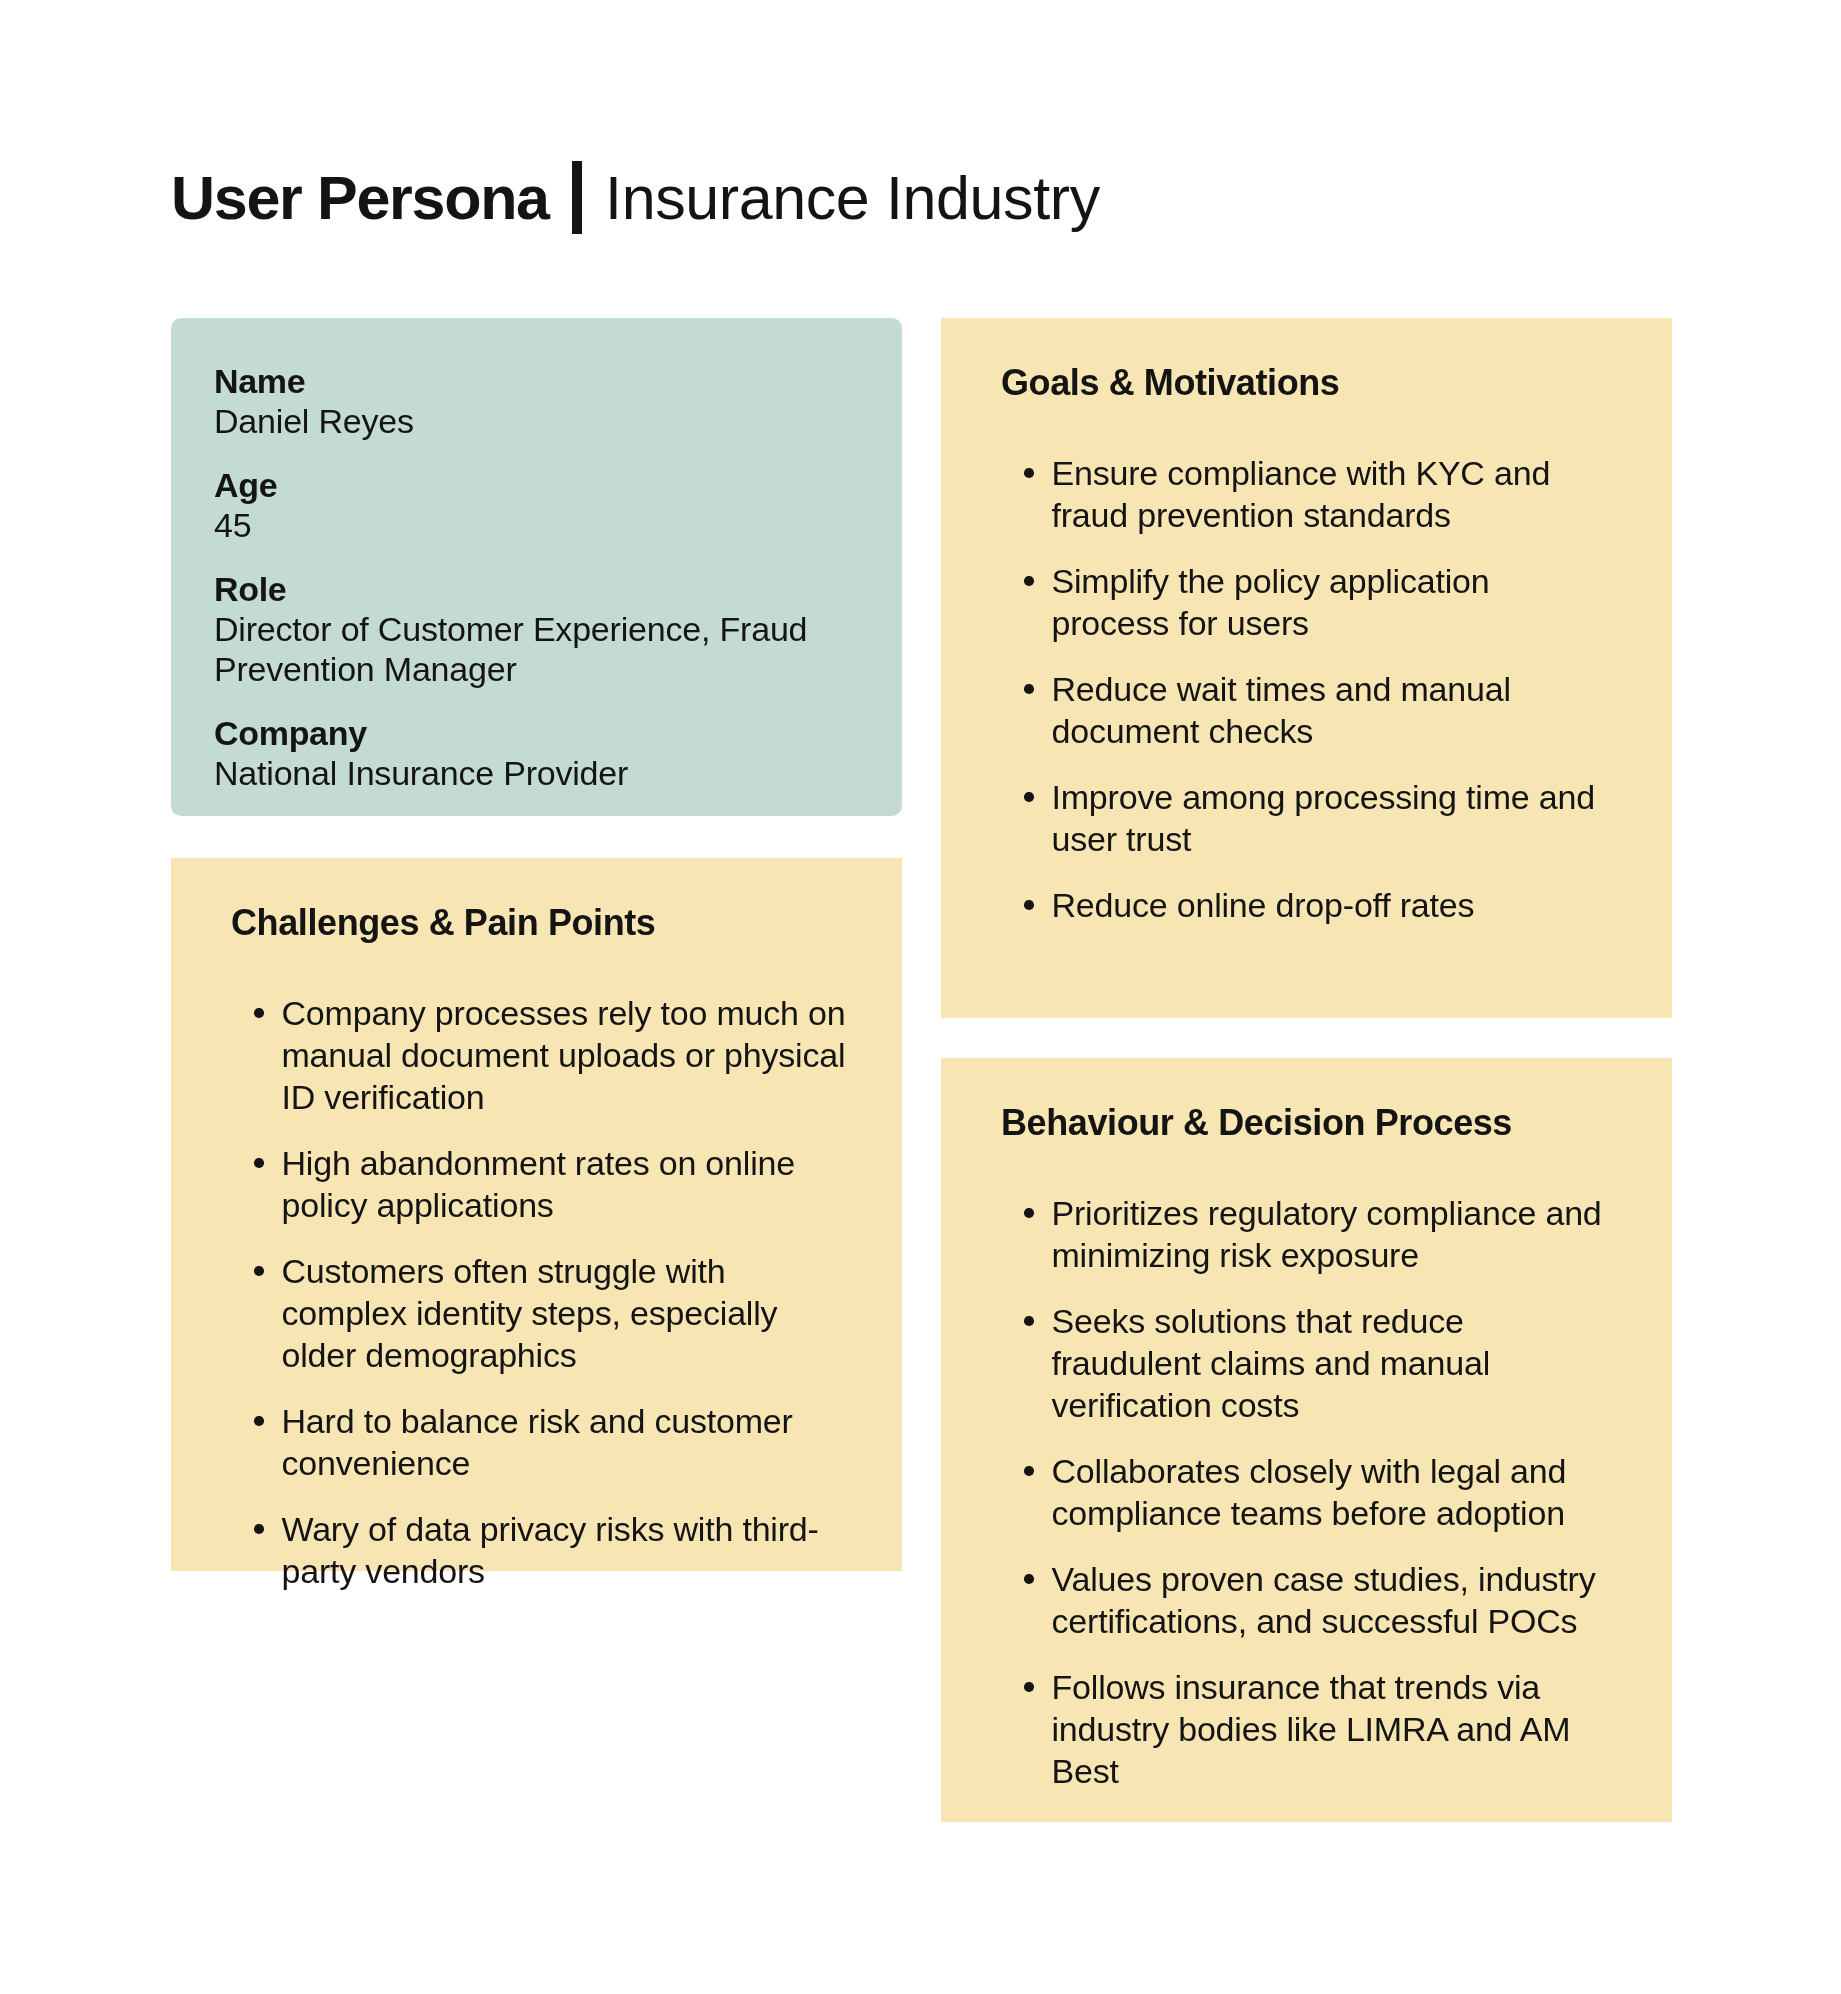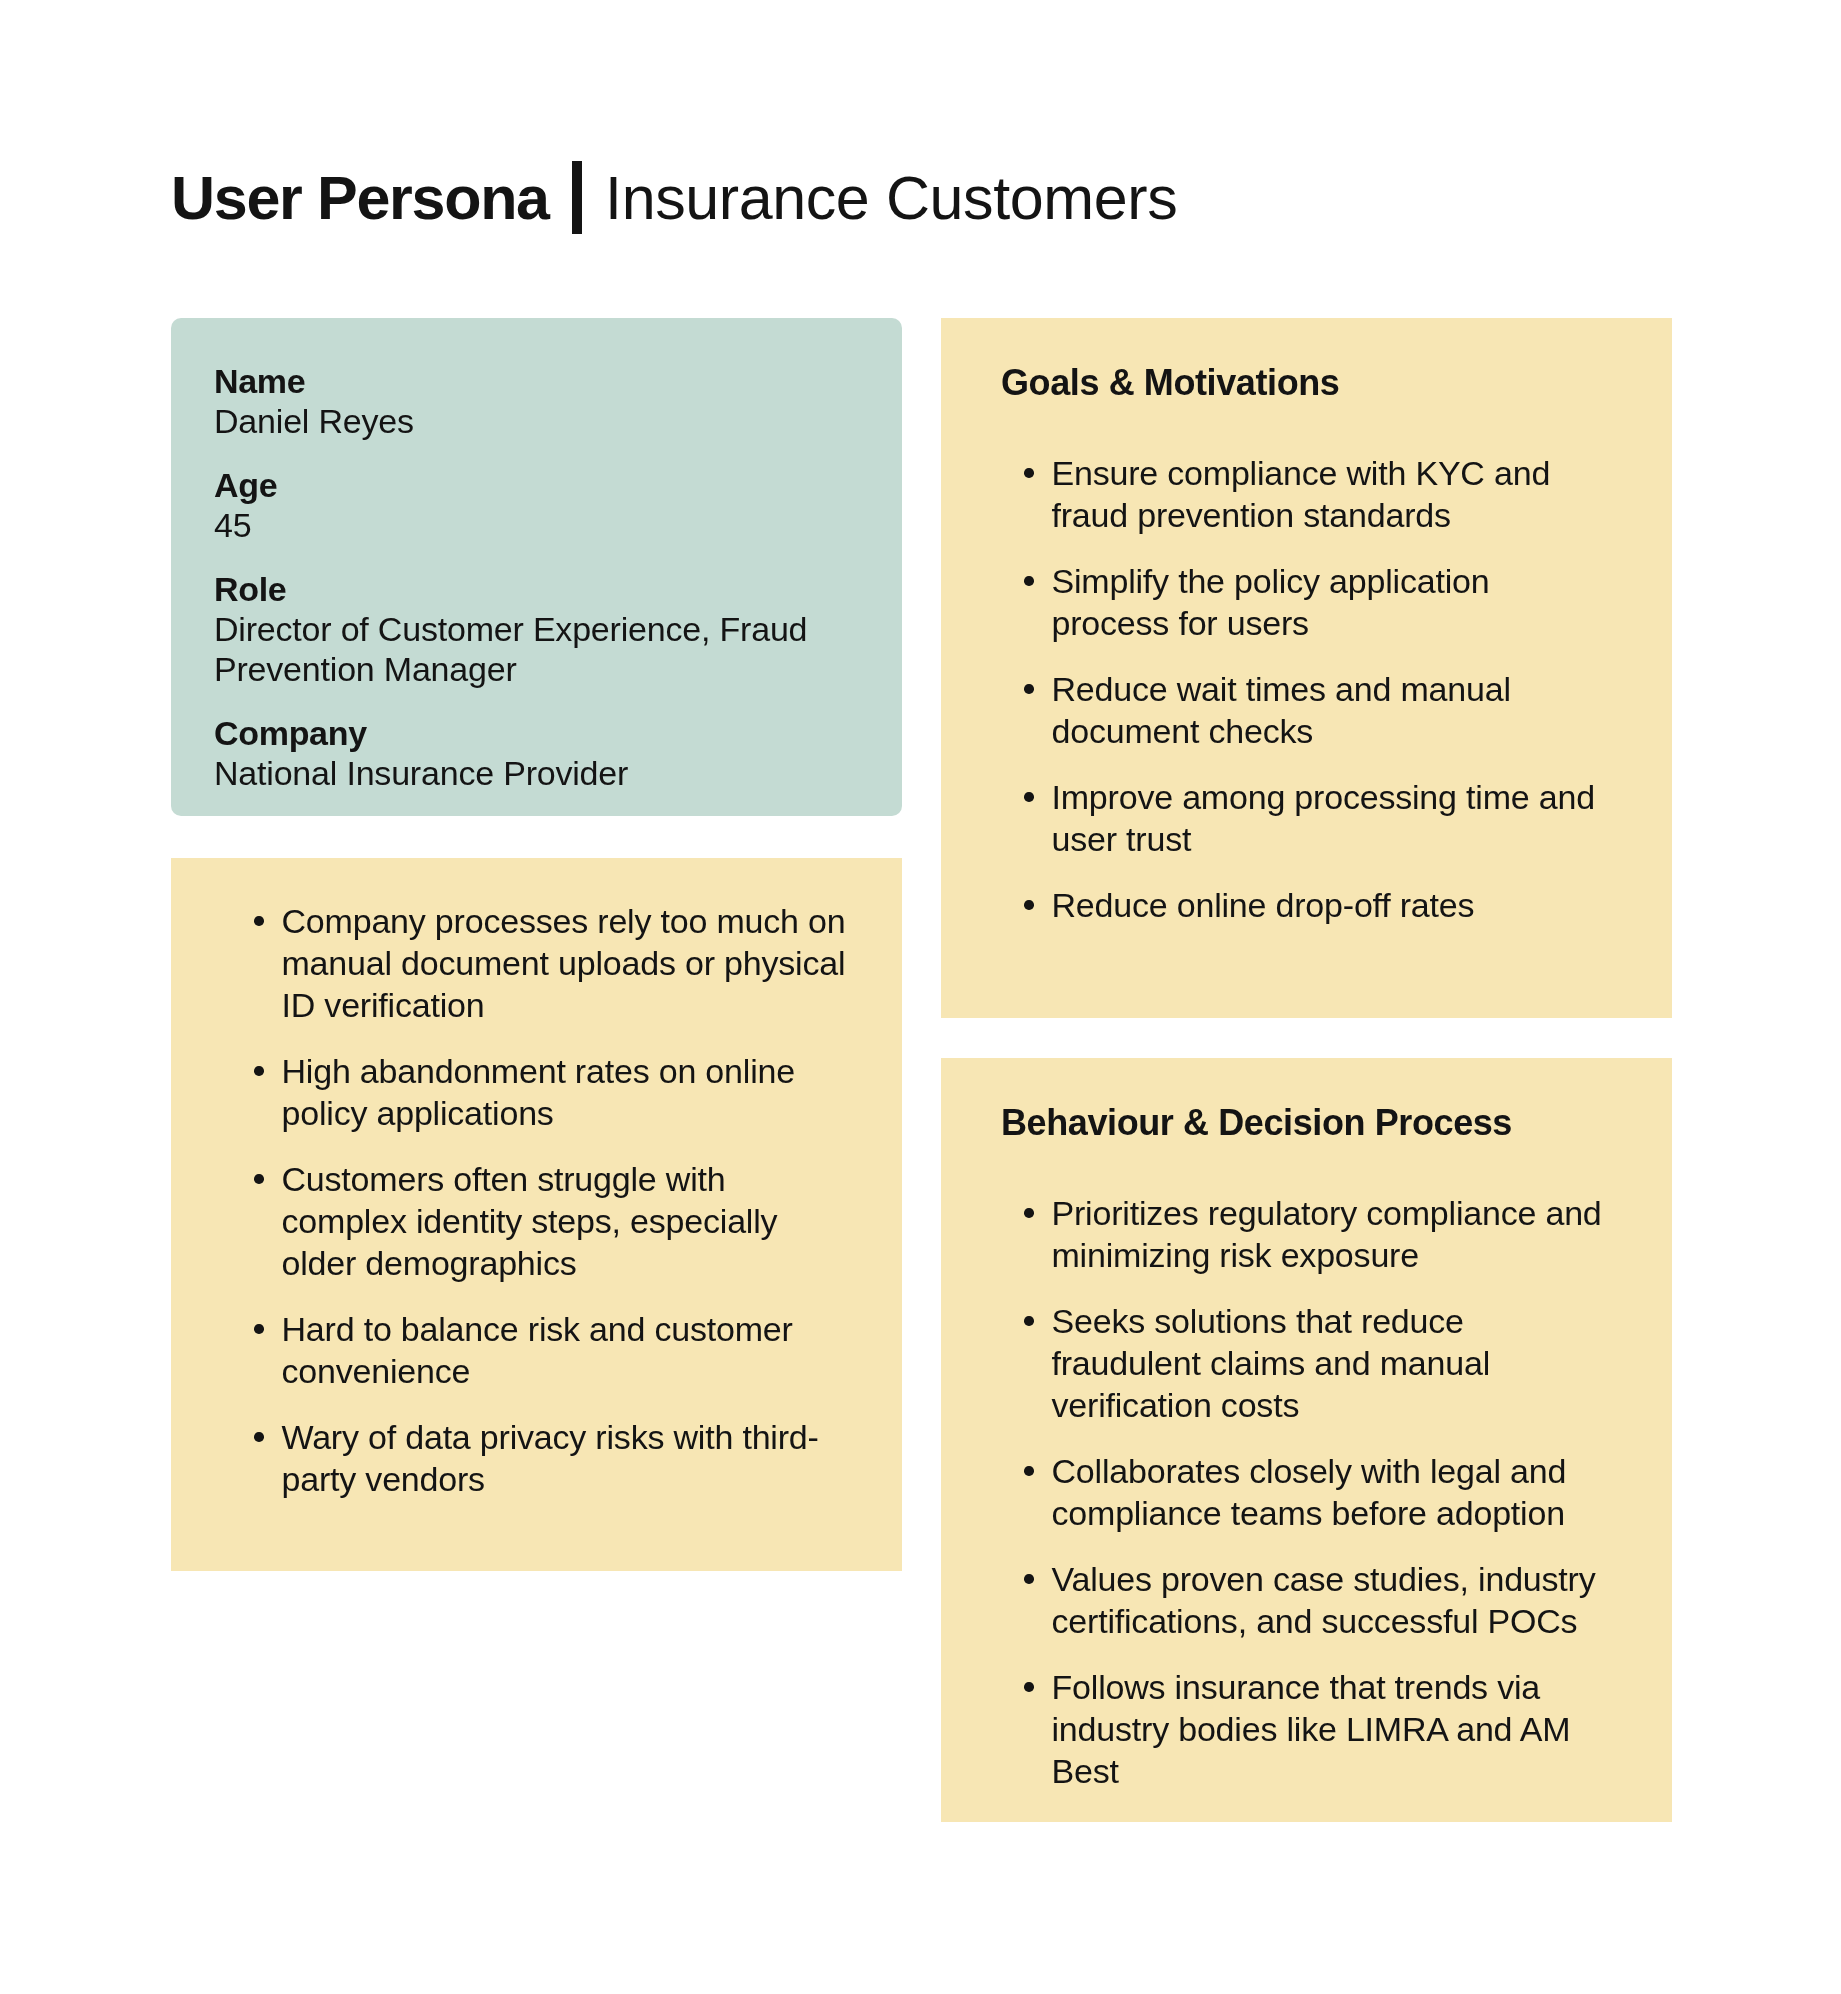--- a/index.html
+++ b/index.html
@@ -88,21 +88,21 @@
     max-width: 564px;
     letter-spacing: -0.2px;
   }
 </style>
 </head>
 <body>
 
 <h1 class="page-title">
   <span class="title-primary">User Persona</span>
   <span class="title-bar"></span>
-  <span class="title-secondary">Insurance Customers</span>
+  <span class="title-secondary">Insurance Industry</span>
 </h1>
 
 <section class="card card-profile">
   <div class="field-list">
 
       <div class="field">
         <div class="field-label">Name</div>
         <div class="field-value">Daniel Reyes</div>
       </div>
 
@@ -117,20 +117,21 @@
       </div>
 
       <div class="field">
         <div class="field-label">Company</div>
         <div class="field-value">National Insurance Provider</div>
       </div>
     </div>
 </section>
 
 <section class="card card-section card-challenges">
+  <h2 class="section-title">Challenges &amp; Pain Points</h2>
   <ul class="bullet-list">
 
       <li class="bullet-item">
         <span class="bullet-dot"></span>
         <span class="bullet-text">Company processes rely too much on manual document uploads or physical ID verification</span>
       </li>
 
       <li class="bullet-item">
         <span class="bullet-dot"></span>
         <span class="bullet-text">High abandonment rates on online policy applications</span>

